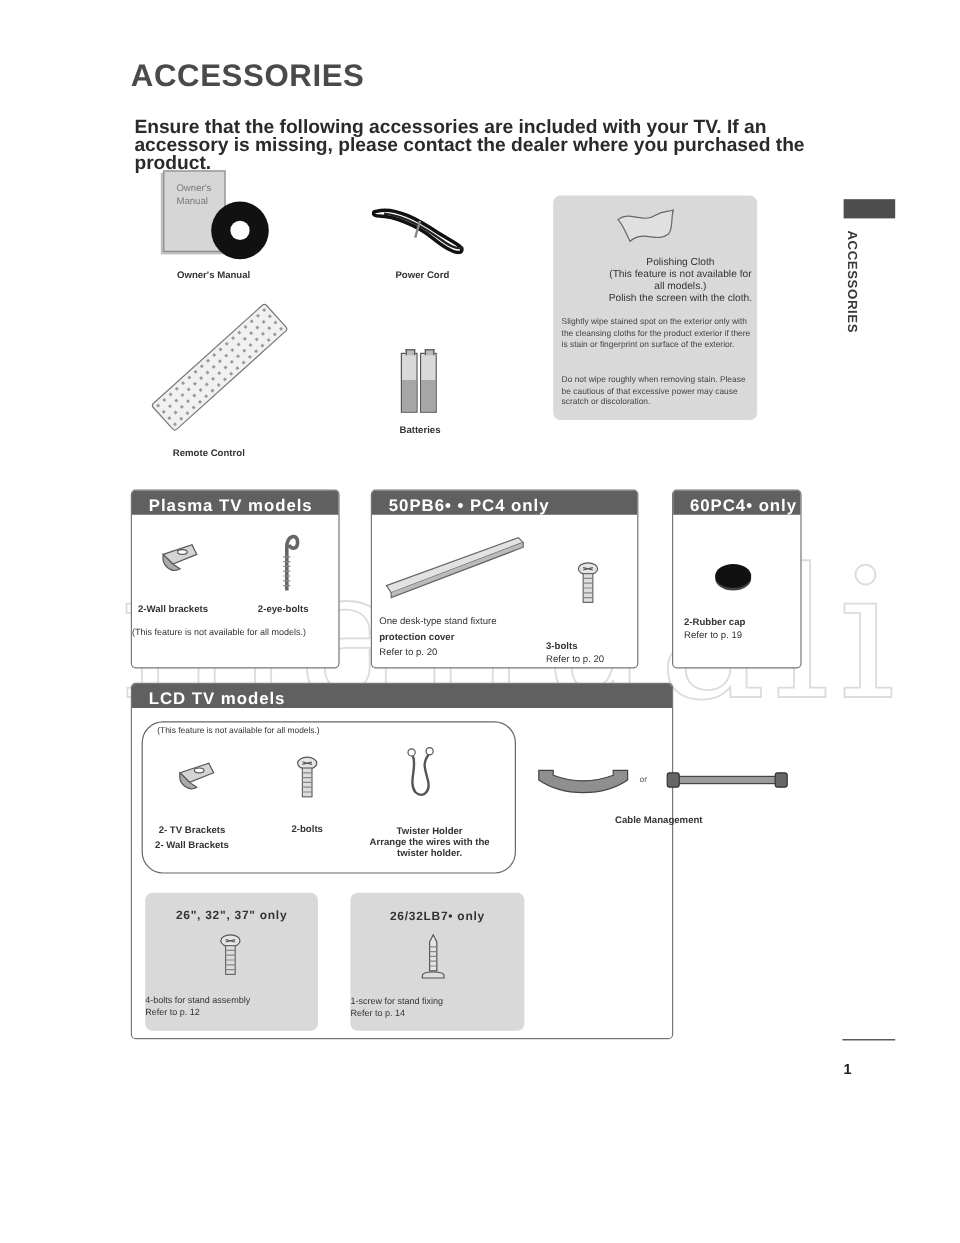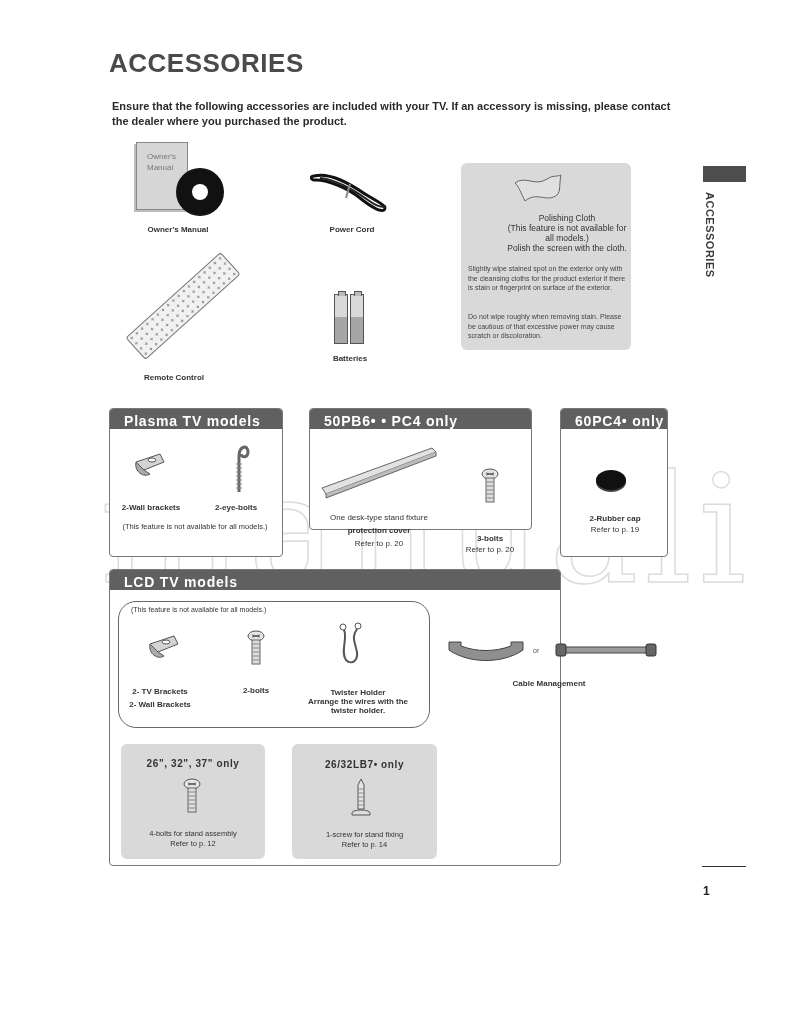--- a/index.html
+++ b/index.html
@@ -1,27 +1,27 @@
 <!DOCTYPE html>
 <html><head>
 <meta charset="utf-8">
 <style>
   * { box-sizing: border-box; margin: 0; padding: 0; }
   html, body { width: 800px; height: 1036px; background: #ffffff; overflow: hidden; }
   body { position: relative; font-family: "Liberation Sans", "DejaVu Sans", sans-serif; color: #222; }
   .abs { position: absolute; }
 
   .page-title { left: 109px; top: 48px; font-size: 26px; font-weight: bold; color: #4a4a4a; letter-spacing: 0.5px; }
-  .intro { left: 112px; top: 99px; width: 570px; font-size: 11px; font-weight: bold; color: #2a2a2a; line-height: 15px; }
+  .intro { left: 112px; top: 99px; width: 570px; font-size: 16px; font-weight: bold; color: #2a2a2a; line-height: 15px; }
 
   .side-tab { left: 703px; top: 166px; width: 43px; height: 16px; background: #4d4d4d; }
   .side-label { left: 704px; top: 192px; writing-mode: vertical-rl; font-size: 11px; font-weight: bold; color: #3a3a3a; letter-spacing: 0.5px; }
 
   .cap { font-size: 8px; font-weight: bold; color: #333; text-align: center; }
-  .cap-n { font-size: 8px; color: #333; text-align: center; }
+  .cap-n { font-size: 8px; color: #333; }
 
   
   .manual-book { left: 136px; top: 142px; width: 52px; height: 68px; background: #d6d6d6; border: 1px solid #888; box-shadow: -2px 2px 0 #bdbdbd; }
   .manual-book span { position: absolute; left: 10px; top: 8px; font-size: 8px; color: #777; line-height: 11px; }
   .manual-cd { left: 176px; top: 168px; width: 48px; height: 48px; border-radius: 50%; background: #111; }
   .manual-cd::after { content: ""; position: absolute; left: 16px; top: 16px; width: 16px; height: 16px; border-radius: 50%; background: #fff; }
 
   
   .remote { left: 168px; top: 242px; width: 30px; height: 128px; background: #f1f1f1; border: 1px solid #777; transform: rotate(48deg); transform-origin: center; border-radius: 3px;
     background-image: radial-gradient(circle, #999 1.2px, transparent 1.4px); background-size: 7px 7px; }
@@ -111,21 +111,21 @@
   <ellipse cx="20" cy="10" rx="4" ry="2" fill="#fff" stroke="#555"></ellipse>
 </svg>
 <svg class="abs" style="left:228px;top:442px;" width="22" height="52" viewBox="0 0 22 52">
   <path d="M11 50 L11 14 C11 4 20 2 20 10 C20 16 14 16 13 12" fill="none" stroke="#666" stroke-width="3"></path>
   <path d="M8 22 L14 22 M8 26 L14 26 M8 30 L14 30 M8 34 L14 34 M8 38 L14 38 M8 42 L14 42 M8 46 L14 46" stroke="#888" stroke-width="1"></path>
 </svg>
 <div class="abs cap-n" style="left:115px;top:503px;width:72px;font-weight:bold;">2-Wall brackets</div>
 <div class="abs cap" style="left:200px;top:503px;width:72px;">2-eye-bolts</div>
 <div class="abs cap-n" style="left:110px;top:522px;width:170px;font-size:7.5px;">(This feature is not available for all models.)</div>
 
-<div class="abs box" style="left:309px;top:408px;width:223px;height:122px;">
+<div class="abs box" style="left:309px;top:408px;width:223px;height:149px;">
   <div class="box-head">50PB6• • PC4 only</div>
 </div>
 <svg class="abs" style="left:320px;top:442px;" width="120" height="60" viewBox="0 0 120 60">
   <path d="M2 46 L112 6 L116 10 L6 52 Z" fill="#e2e2e2" stroke="#666"></path>
   <path d="M6 52 L6 56 L116 14 L116 10" fill="#bbb" stroke="#666"></path>
 </svg>
 <svg class="abs" style="left:480px;top:468px;" width="20" height="36" viewBox="0 0 20 36">
   <ellipse cx="10" cy="6" rx="8" ry="5" fill="#e5e5e5" stroke="#555"></ellipse>
   <path d="M6 5 L14 7 M6 7 L14 5" stroke="#555"></path>
   <rect x="6" y="10" width="8" height="24" fill="#ddd" stroke="#666"></rect>

